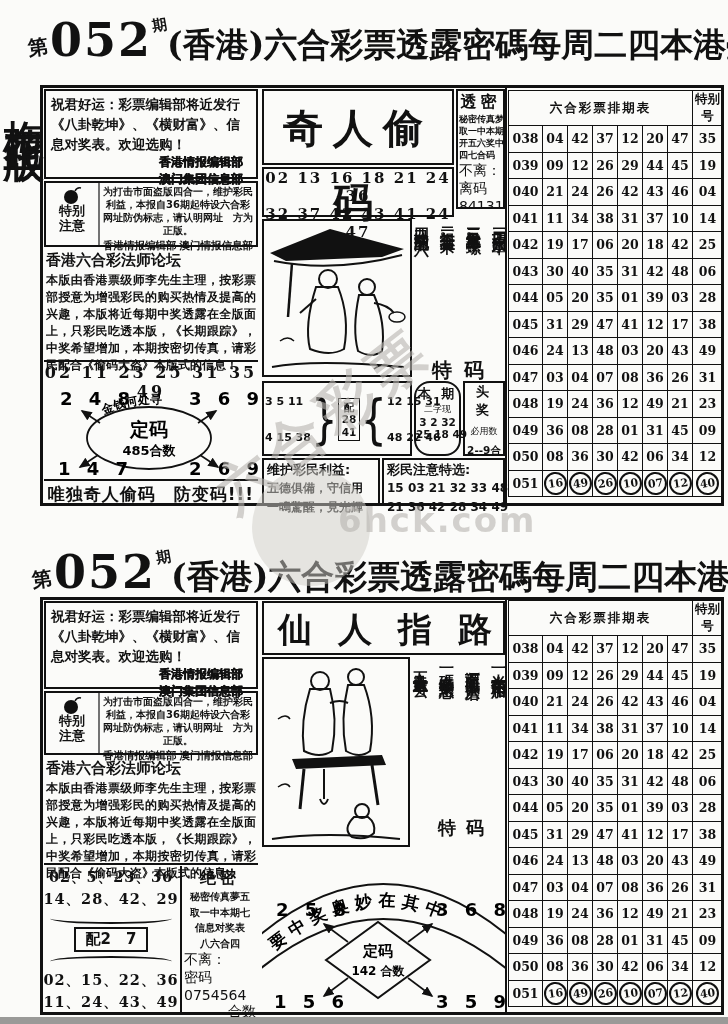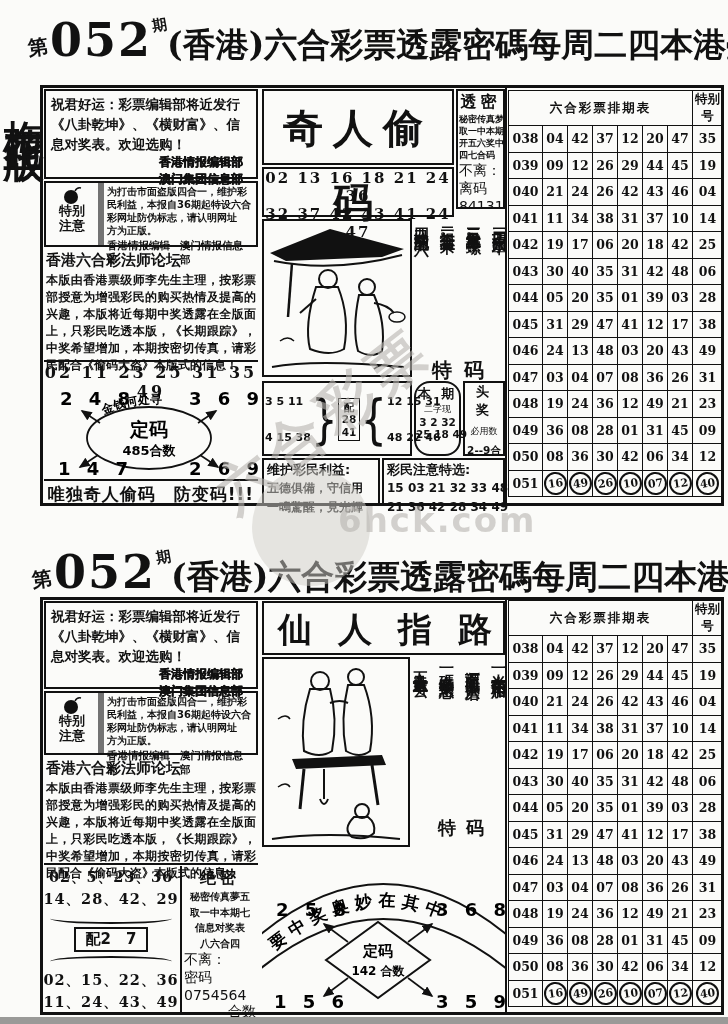--- a/index.html
+++ b/index.html
@@ -18,23 +18,23 @@
   .issue-no{font-size:46px;font-weight:900;line-height:.9;letter-spacing:2px;}
   .issue-suffix{font-size:15px;font-weight:bold;transform:translateY(-26px) rotate(-10deg);}
   .head-title{font-size:33px;font-weight:900;letter-spacing:0px;line-height:1;}
   
   .side-label{writing-mode:vertical-rl;text-orientation:upright;font-size:40px;font-weight:900;
               letter-spacing:8px;line-height:1;}
   
   .greet-body{font-size:13.5px;line-height:1.4;font-weight:bold;}
   .sign{font-size:12px;text-align:right;padding-right:8px;line-height:1.45;}
   .notice-wrap{display:flex;}
-  .notice-left{width:52px;border-right:6px solid #737373;display:flex;flex-direction:column;align-items:center;padding-top:3px;}
+  .notice-left{width:52px;border-right:2px solid #737373;display:flex;flex-direction:column;align-items:center;padding-top:3px;}
   .notice-label{font-size:13px;font-weight:bold;line-height:1.15;text-align:center;}
-  .notice-body{font-size:10px;font-weight:bold;line-height:1.3;padding:2px 3px;}
+  .notice-body{font-size:10px;font-weight:bold;line-height:1.3;padding:2px 3px;text-align:center;}
   .notice-sign{display:flex;justify-content:space-between;font-size:10.5px;font-weight:bold;padding:0 3px;}
   .forum-title{font-size:15px;font-weight:900;margin:2px 0 2px 2px;}
   .forum-body{font-size:12px;font-weight:bold;line-height:1.42;text-align:justify;padding:0 2px;}
   .numrow{font-size:16px;font-weight:bold;letter-spacing:3px;font-family:"DejaVu Serif",serif;}
   .slogan{font-size:17px;font-weight:900;letter-spacing:1px;}
   
   .callig{font-weight:900;font-family:"DejaVu Serif","Liberation Serif",serif;}
   .vpoem{display:flex;flex-direction:row-reverse;justify-content:center;gap:7px;}
   .vline{writing-mode:vertical-rl;text-orientation:upright;font-size:15px;font-weight:bold;letter-spacing:2px;}
   .tm-line{font-size:9px;font-weight:bold;white-space:nowrap;line-height:1.35;}

